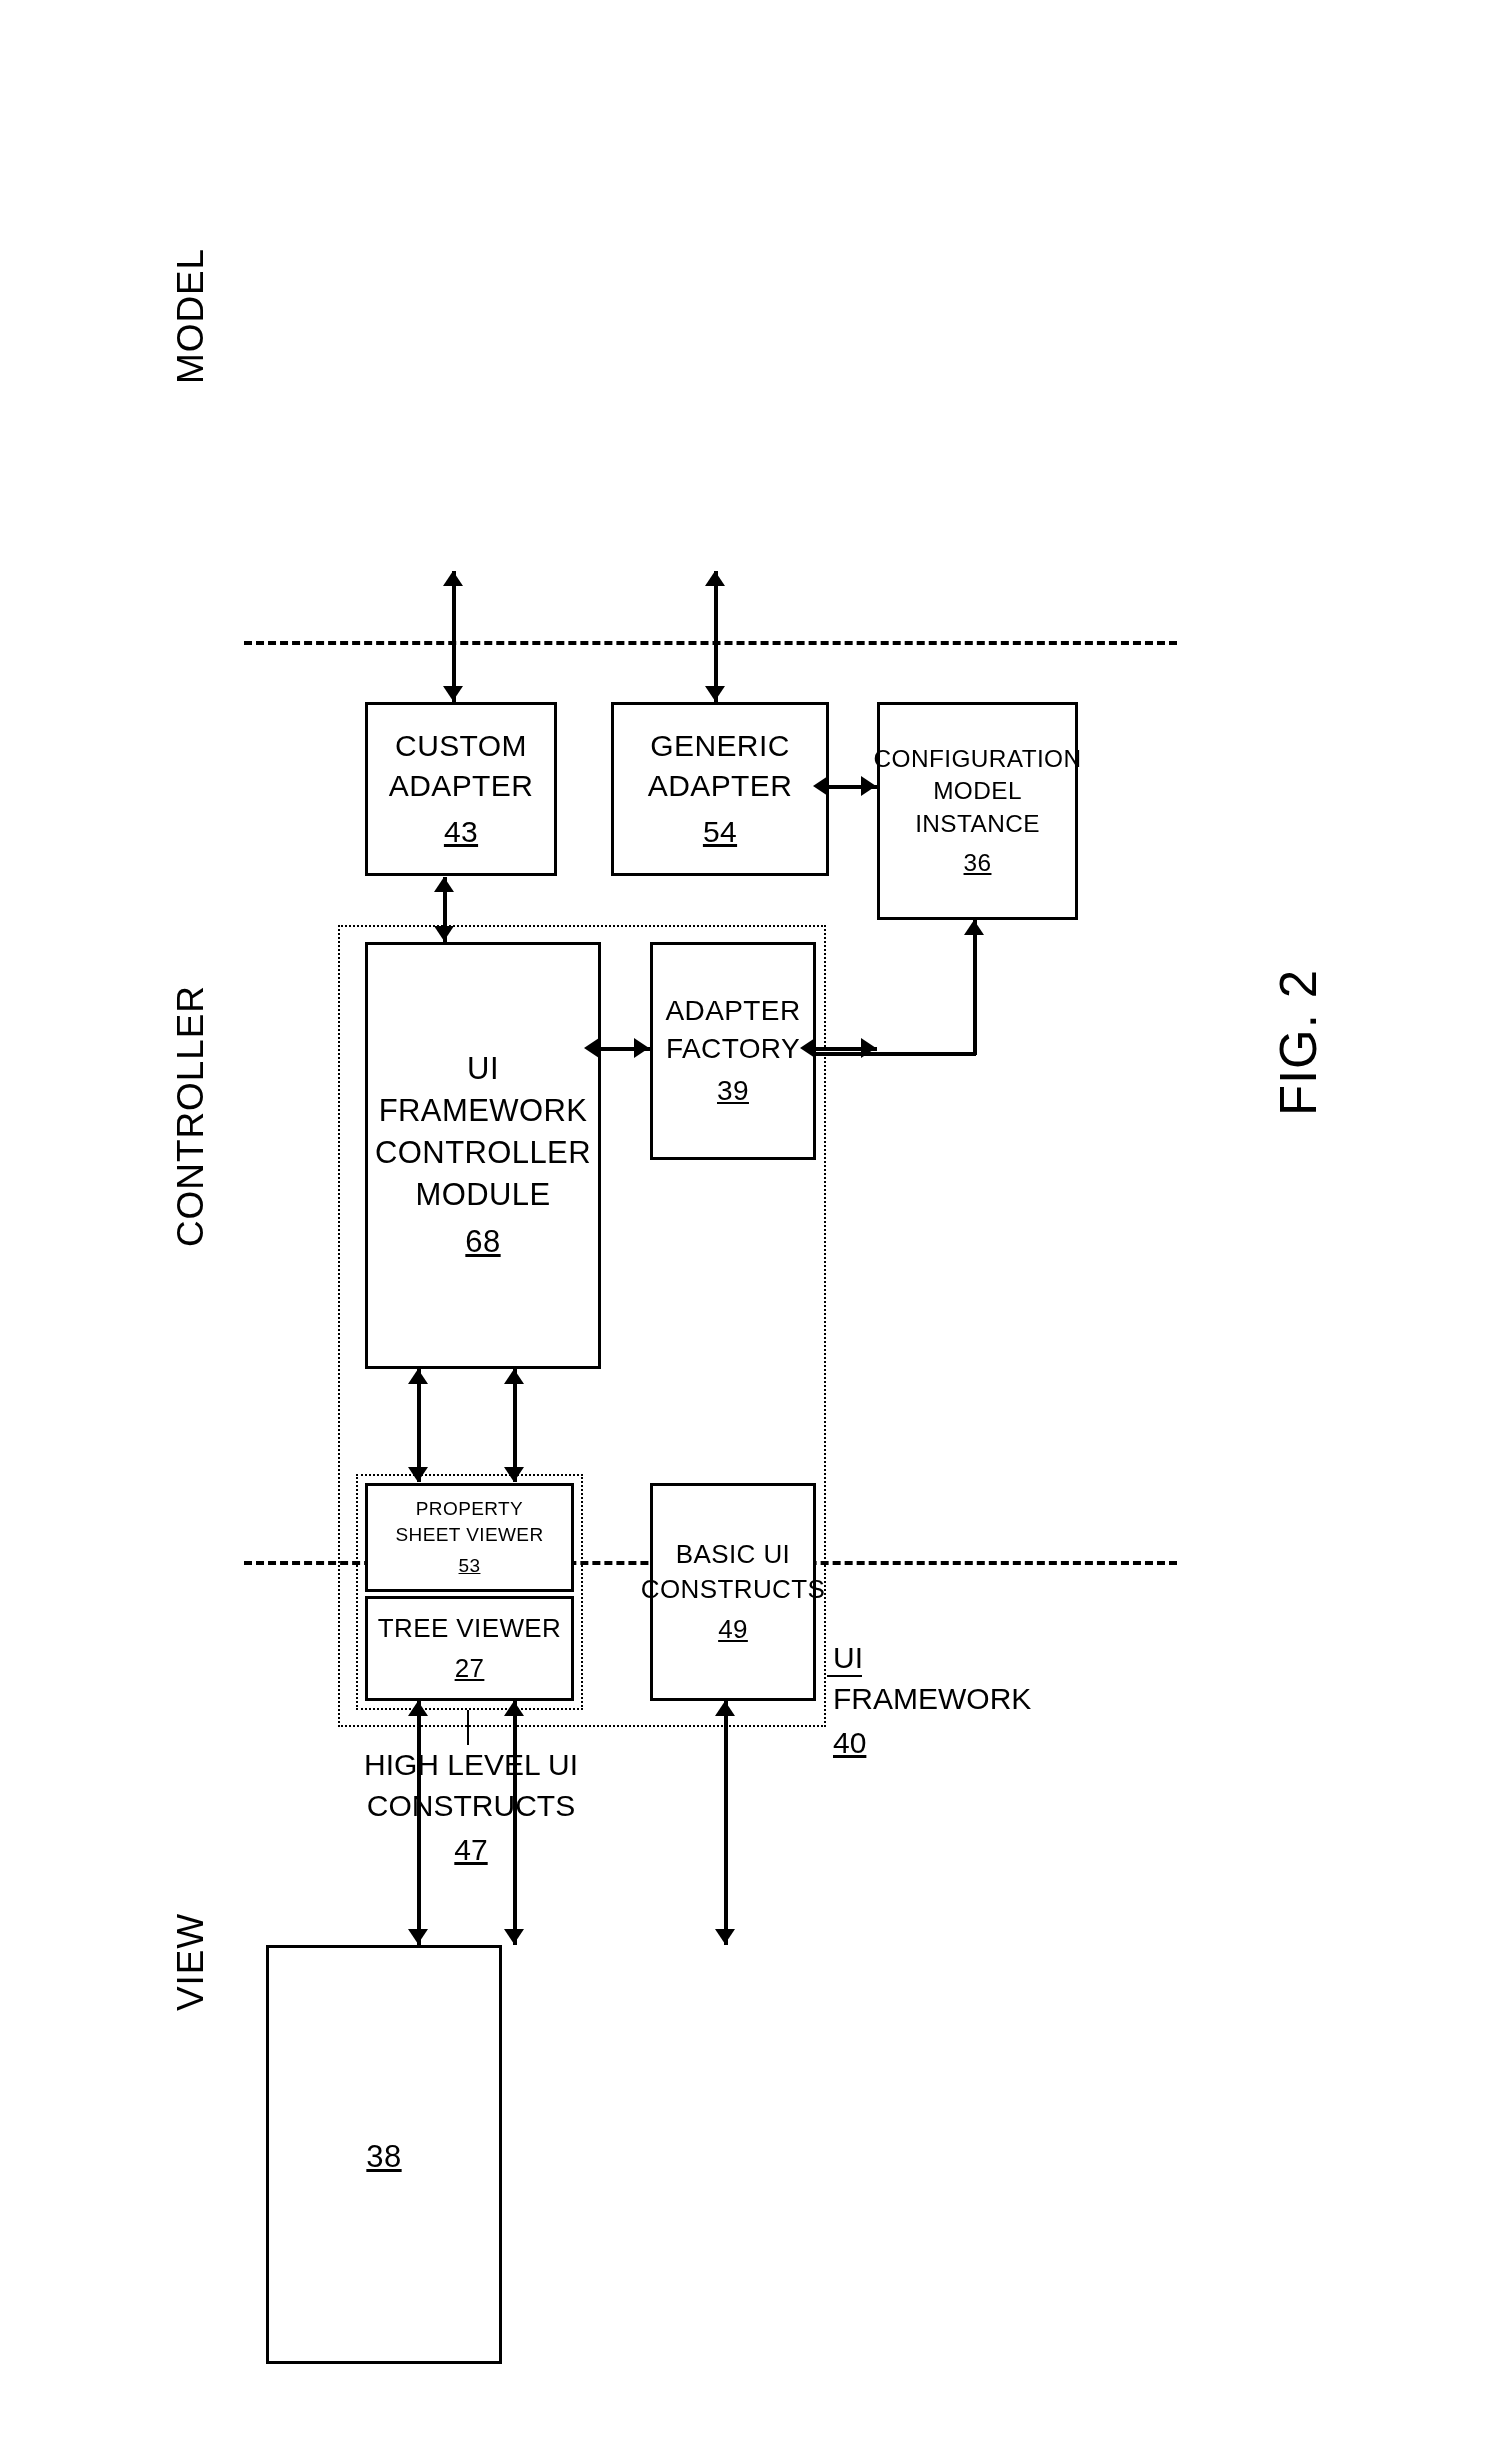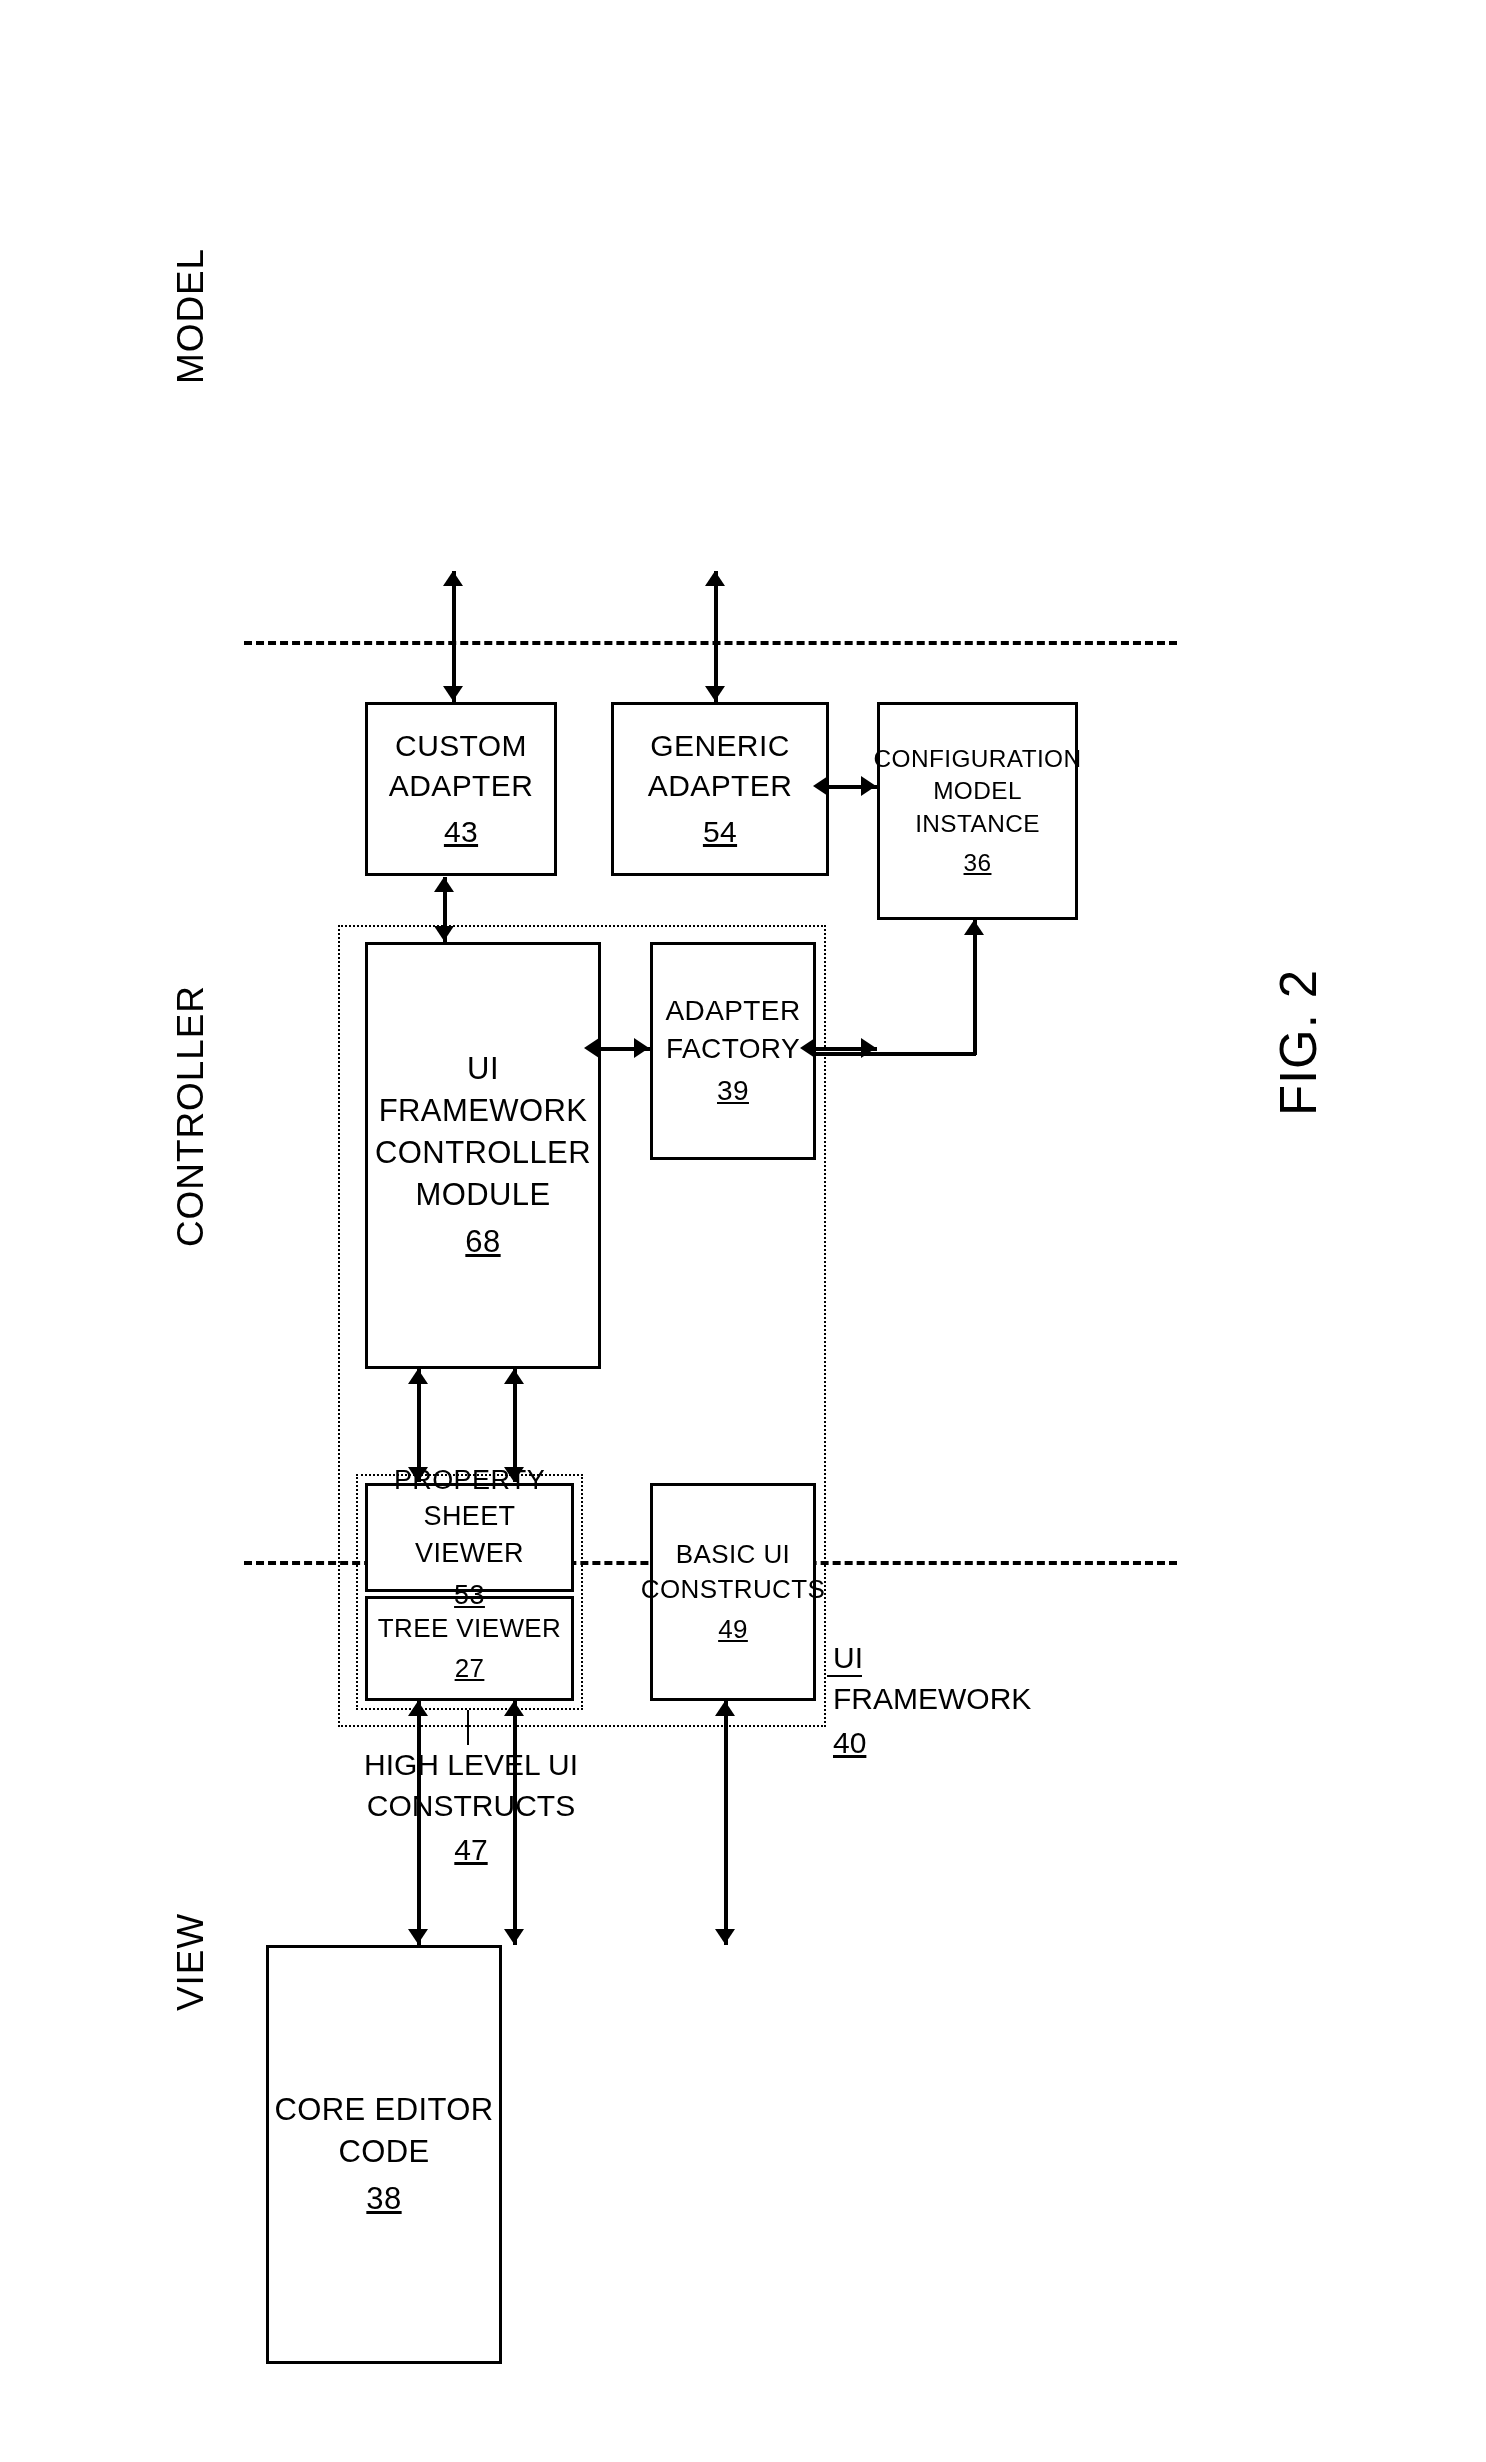--- a/index.html
+++ b/index.html
@@ -117,31 +117,29 @@
   </div>
 
   <div class="dotted-box" style="left:356px; top:1474px; width:227px; height:236px;"></div>
   <div class="dotted-label" style="left:340px; top:1745px; width:262px;">
     <span>HIGH LEVEL UI
 CONSTRUCTS</span>
     <span class="num">47</span>
   </div>
 
   <div class="block" style="left:266px; top:1945px; width:236px; height:419px;">
-    <span style="white-space:pre-line;">CORE EDITOR
-CODE</span>
     <span class="num">38</span>
   </div>
 
   <div class="block" style="left:365px; top:1596px; width:209px; height:105px; font-size:26px;">
     <span style="white-space:pre-line;">TREE VIEWER</span>
     <span class="num">27</span>
   </div>
 
-  <div class="block" style="left:365px; top:1483px; width:209px; height:109px; font-size:27px;">
+  <div class="block" style="left:365px; top:1483px; width:209px; height:109px; font-size:19px;">
     <span style="white-space:pre-line;">PROPERTY
 SHEET VIEWER</span>
     <span class="num">53</span>
   </div>
 
   <div class="block" style="left:650px; top:1483px; width:166px; height:218px; font-size:26px;">
     <span style="white-space:pre-line;">BASIC UI
 CONSTRUCTS</span>
     <span class="num">49</span>
   </div>

